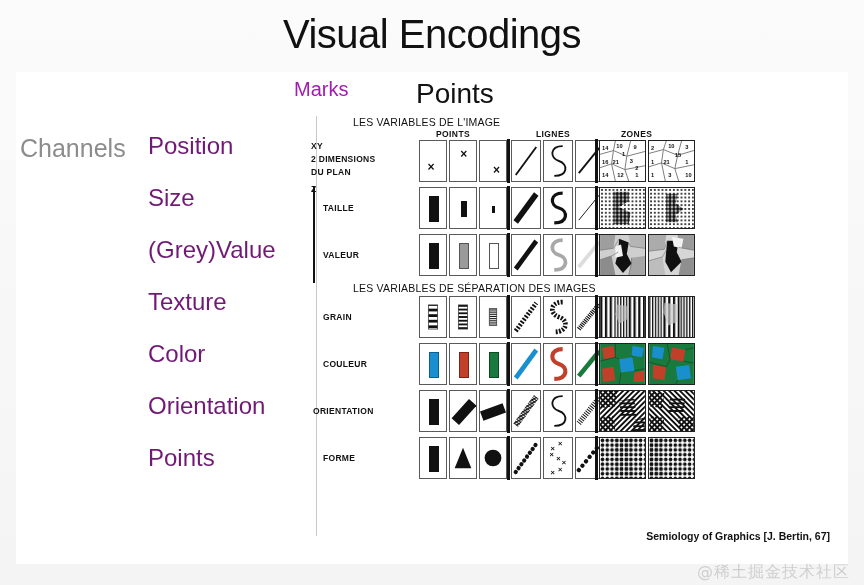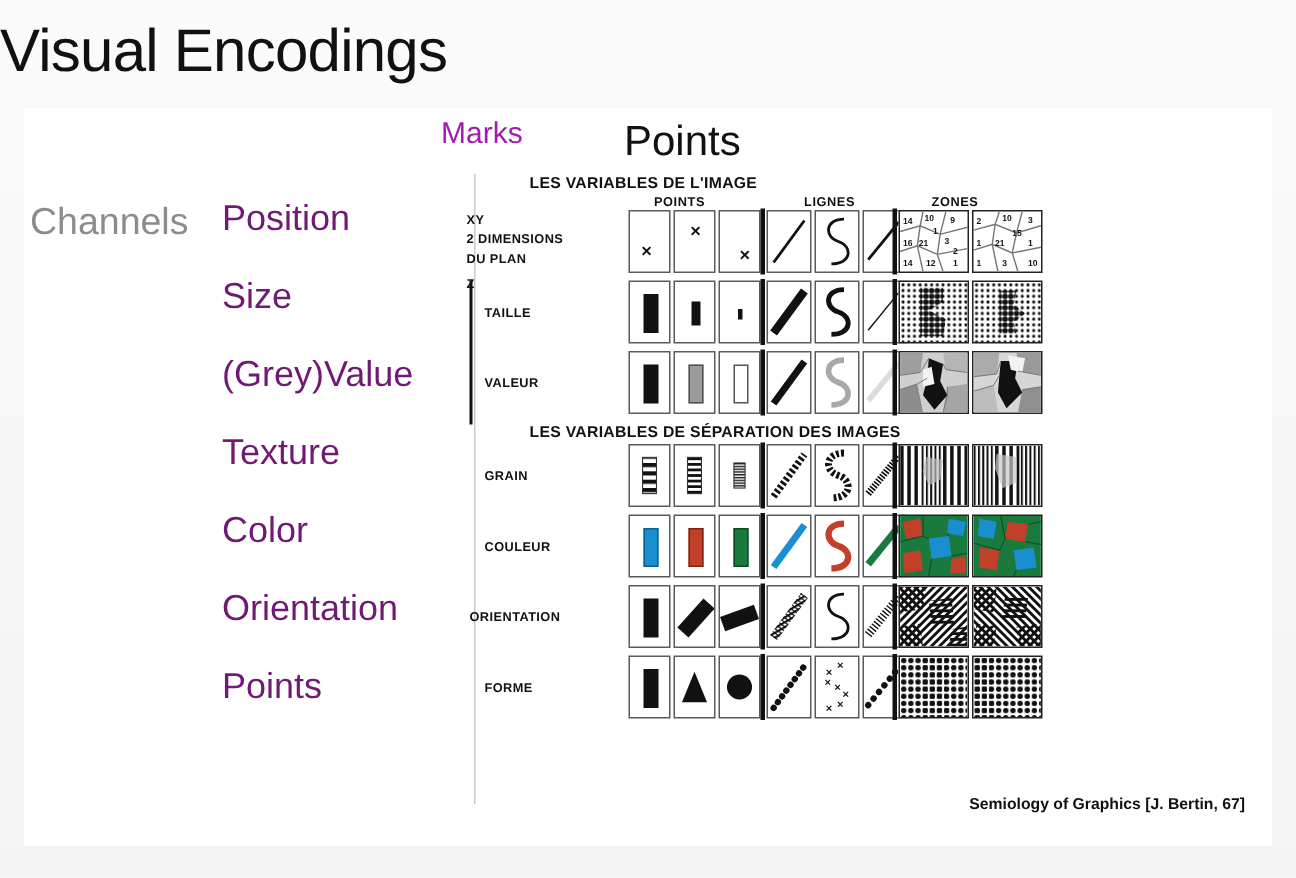--- a/index.html
+++ b/index.html
@@ -8,20 +8,21 @@
     background:#f7f7f7;
     font-family:"Liberation Sans", sans-serif;
     overflow:hidden;
     position:relative;
   }
   #slide{position:absolute;inset:0;background:linear-gradient(180deg,#fbfbfb 0%,#f4f4f4 100%);}
 
   
   .slide-title{
     position:absolute;top:12px;left:0;width:864px;
+    text-align:center;
     font-size:40px;font-weight:400;color:#111;
     letter-spacing:-0.5px;
     font-family:"Liberation Sans", sans-serif;
   }
 
   
   .panel{
     position:absolute;left:16px;top:72px;width:832px;height:492px;
     background:#ffffff;
   }
@@ -53,21 +54,21 @@
   .mc-points{left:400px;}
   .mc-lines{left:497px;}
   .mc-areas{left:580px;}
 
   
   .bertin{
     position:absolute;left:295px;top:44px;width:390px;height:420px;
     font-family:"Liberation Sans", sans-serif;
   }
   .sec-title{
-    font-size:10.5px;font-weight:700;color:#111;letter-spacing:.2px;
+    font-size:10.5px;font-weight:400;color:#111;letter-spacing:.2px;
     margin:0 0 1px 14px;
     padding-left:28px;
   }
   .colheads{position:relative;height:11px;}
   .colheads span{
     position:absolute;font-size:8.5px;font-weight:700;color:#111;letter-spacing:.4px;
   }
   .chp{left:125px;} .chl{left:225px;} .chz{left:310px;}
 
   .grid-wrap{position:relative;}
@@ -651,13 +652,14 @@
               </svg>
             </div>
           </div>
         </div>
       </div>
     </div>
 
     <div class="caption">Semiology of Graphics [J. Bertin, 67]</div>
   </div>
 
+  <div class="watermark">@稀土掘金技术社区</div>
 </div>
 
 </body></html>

